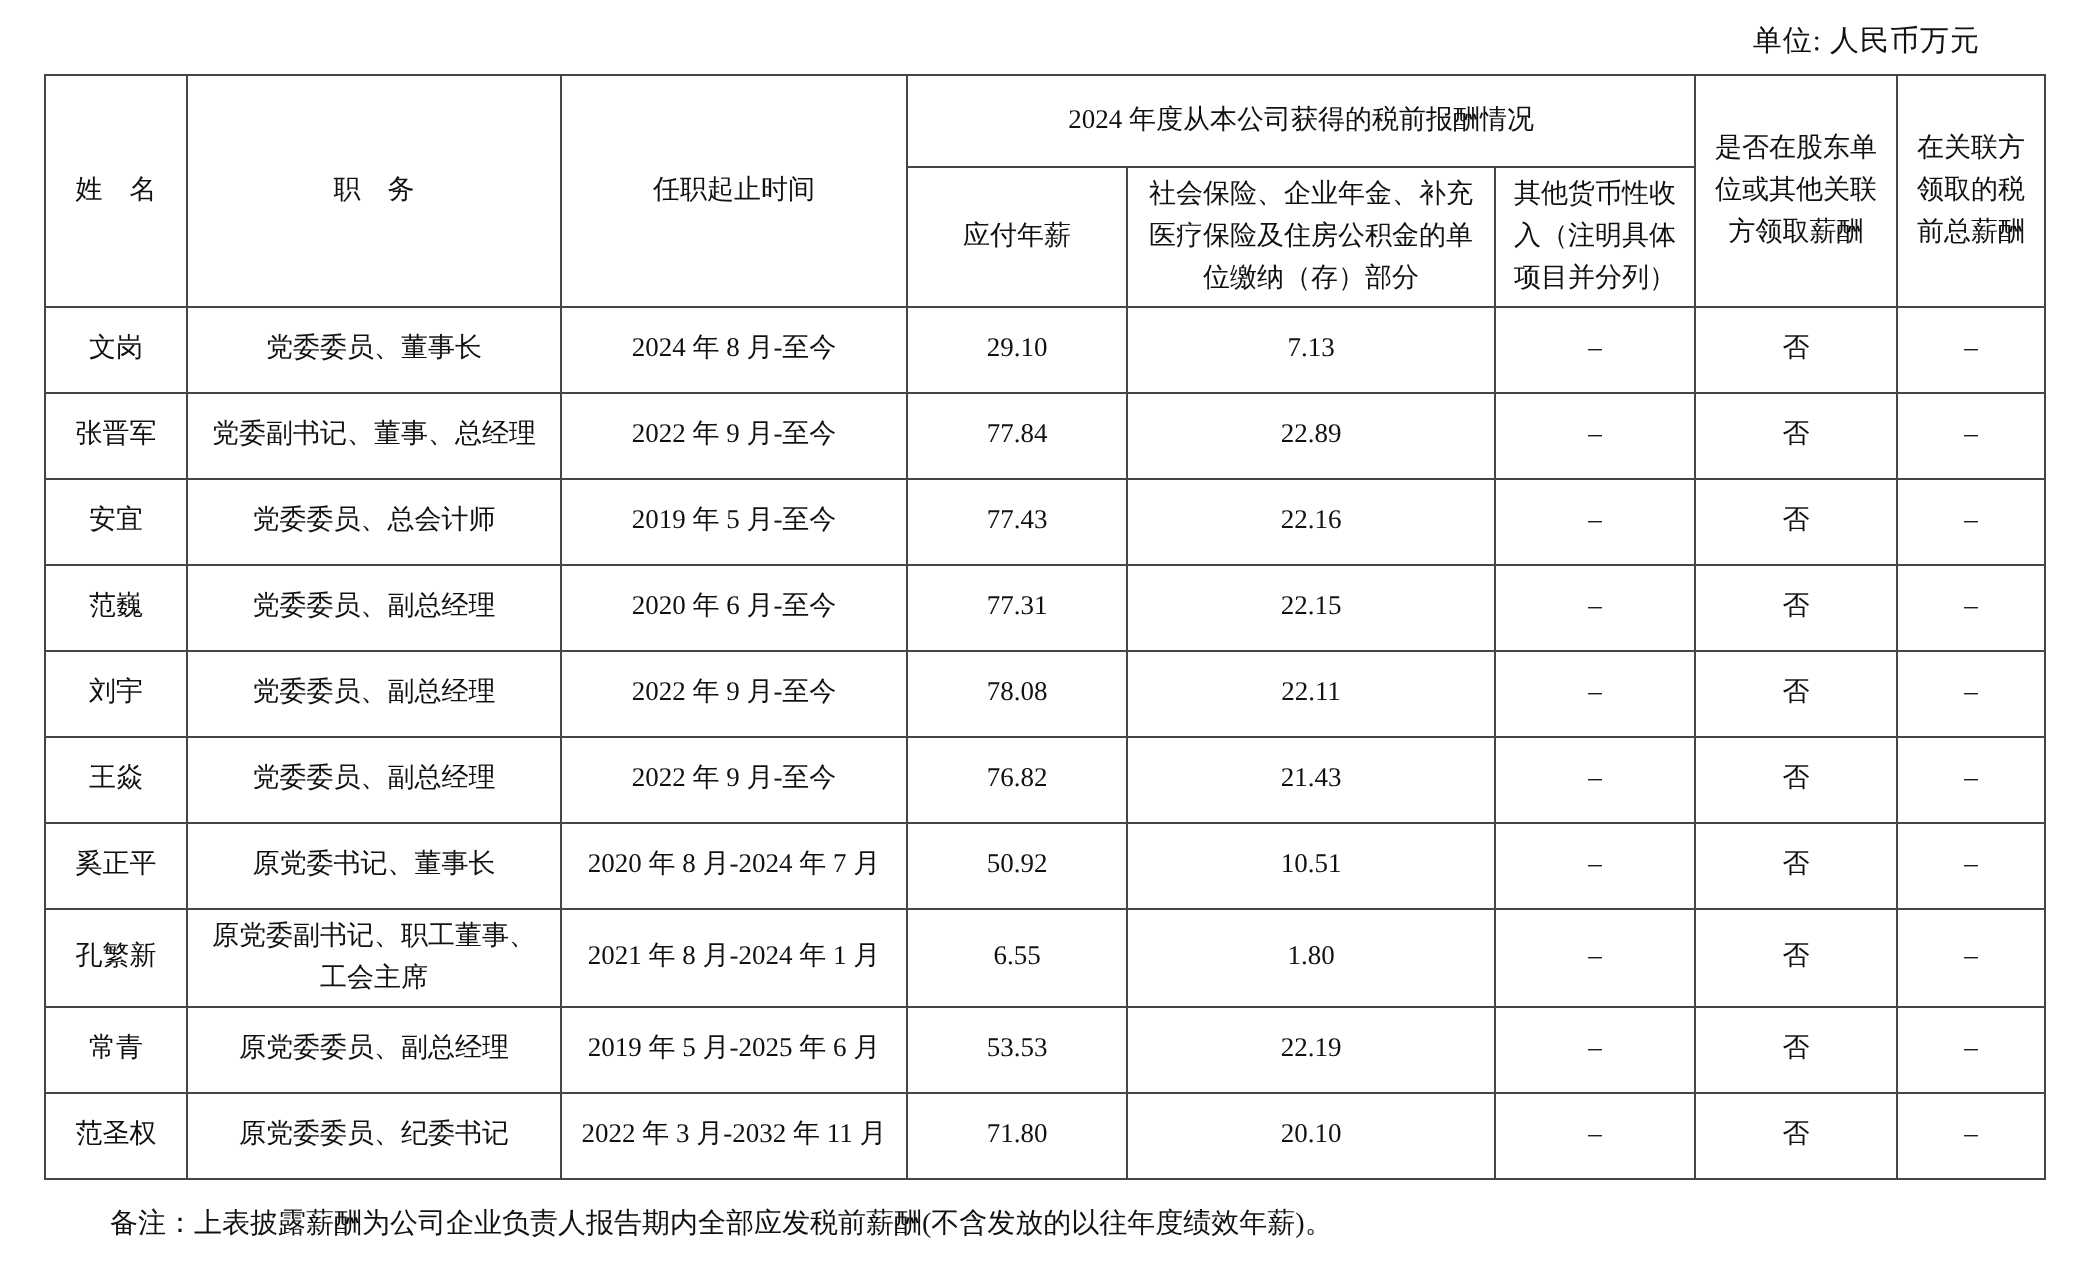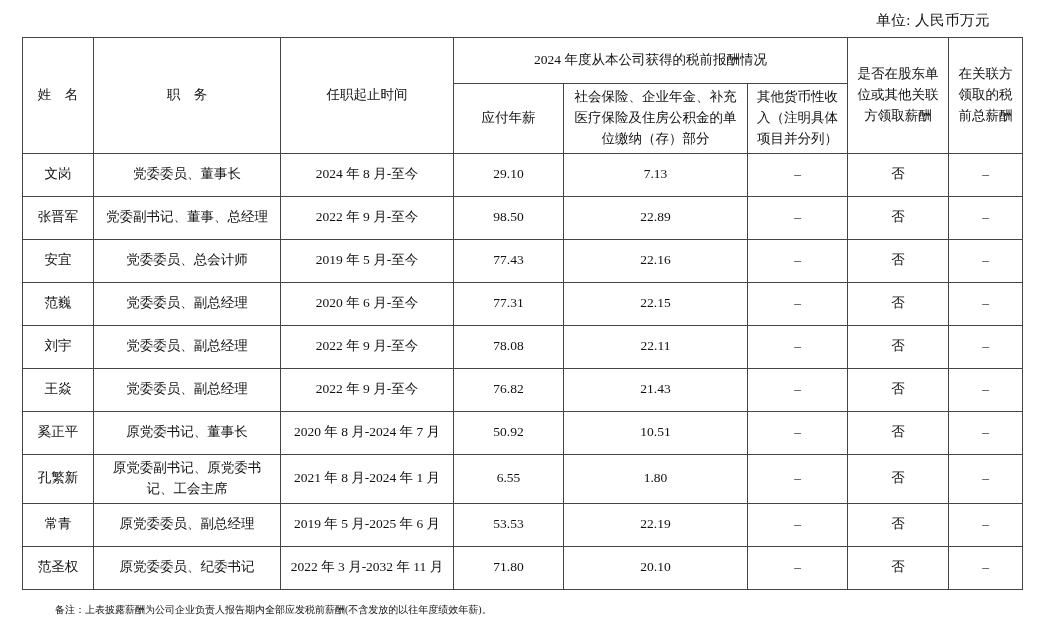--- a/index.html
+++ b/index.html
@@ -43,21 +43,21 @@
     padding: 3px 6px;
     word-break: break-all;
   }
   tr.header-row-1 { height: 46px; }
   tr.header-row-2 { height: 60px; }
   tbody tr { height: 43px; padding-left: 48px; }
   .footnote {
     position: absolute;
     left: 55px;
     top: 603px;
-    font-size: 10px;
+    font-size: 14px;
     white-space: pre;
   }
 </style>
 </head>
 <body>
 
 <div class="unit-label">单位: 人民币万元</div>
 
 <table class="comp-table">
   <colgroup>
@@ -93,21 +93,21 @@
         <td>29.10</td>
         <td>7.13</td>
         <td>–</td>
         <td>否</td>
         <td>–</td>
       </tr>
       <tr>
         <td>张晋军</td>
         <td>党委副书记、董事、总经理</td>
         <td>2022 年 9 月-至今</td>
-        <td>98.50</td>
+        <td>77.84</td>
         <td>22.89</td>
         <td>–</td>
         <td>否</td>
         <td>–</td>
       </tr>
       <tr>
         <td>安宜</td>
         <td>党委委员、总会计师</td>
         <td>2019 年 5 月-至今</td>
         <td>77.43</td>
@@ -151,21 +151,21 @@
         <td>原党委书记、董事长</td>
         <td>2020 年 8 月-2024 年 7 月</td>
         <td>50.92</td>
         <td>10.51</td>
         <td>–</td>
         <td>否</td>
         <td>–</td>
       </tr>
       <tr>
         <td>孔繁新</td>
-        <td>原党委副书记、原党委书记、工会主席</td>
+        <td>原党委副书记、职工董事、工会主席</td>
         <td>2021 年 8 月-2024 年 1 月</td>
         <td>6.55</td>
         <td>1.80</td>
         <td>–</td>
         <td>否</td>
         <td>–</td>
       </tr>
       <tr>
         <td>常青</td>
         <td>原党委委员、副总经理</td>

